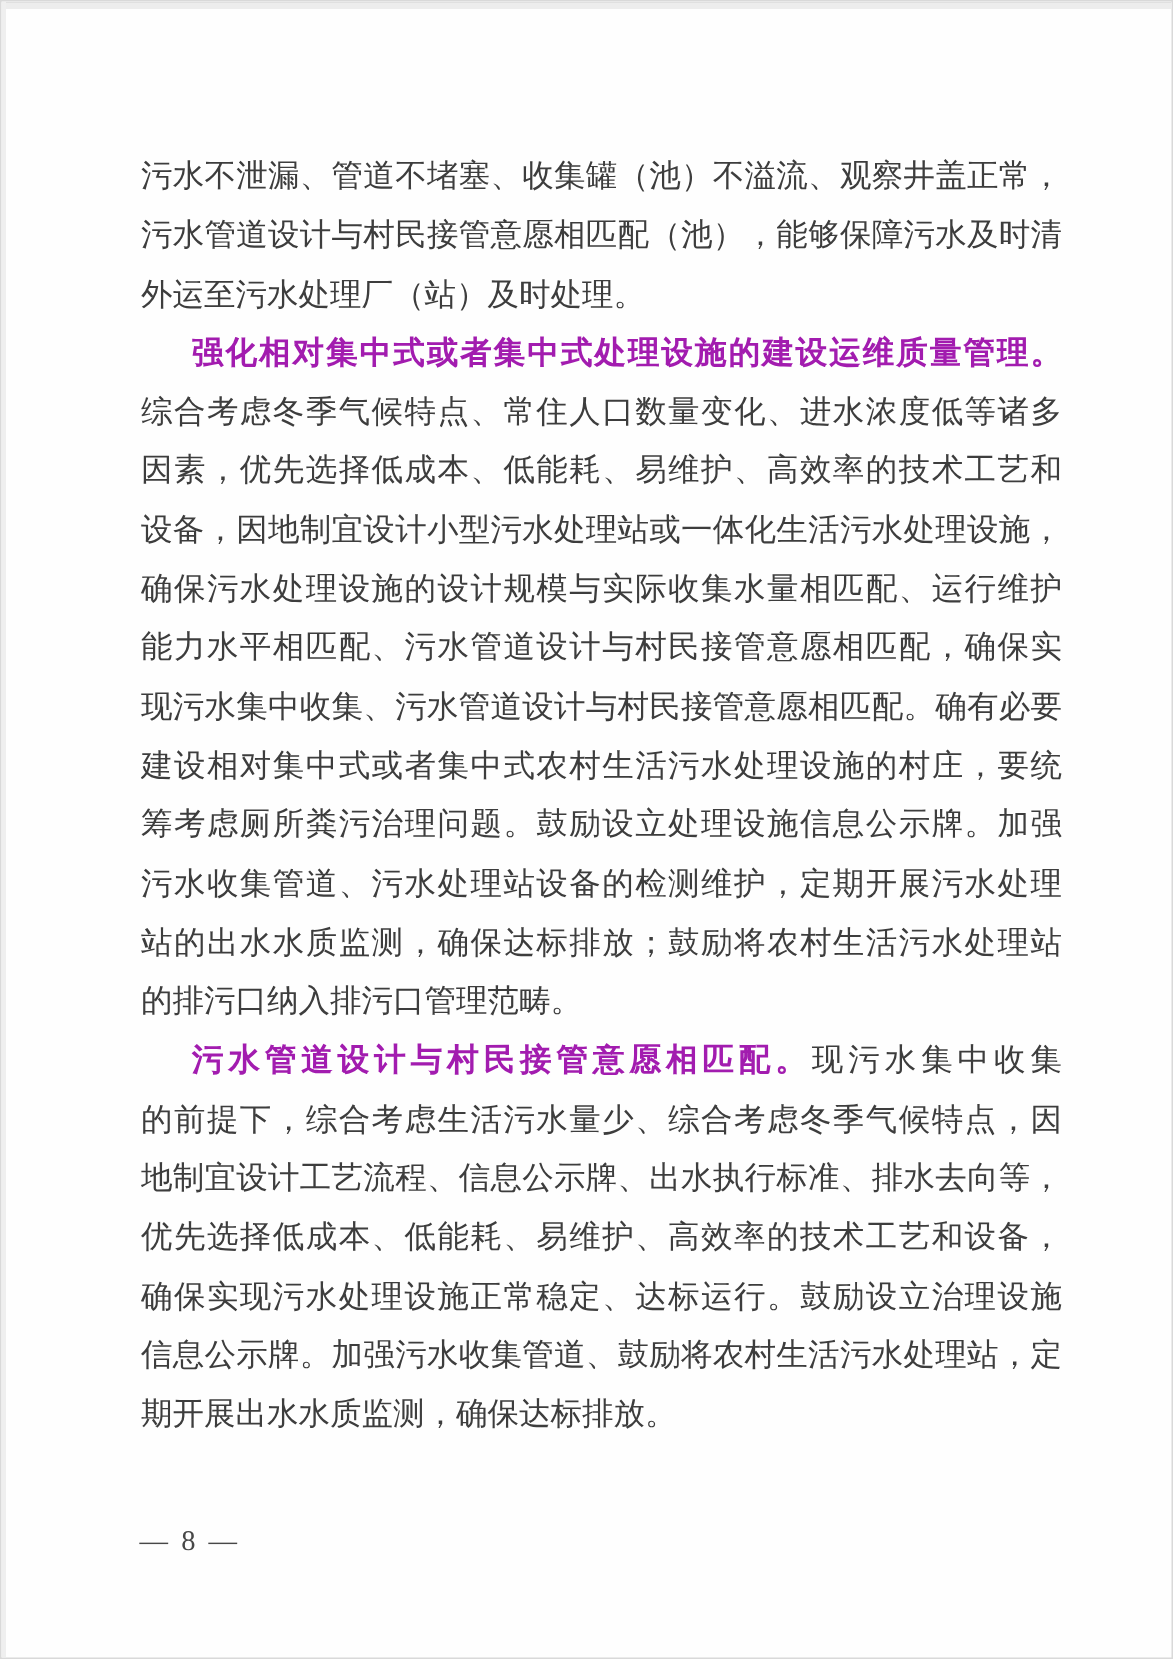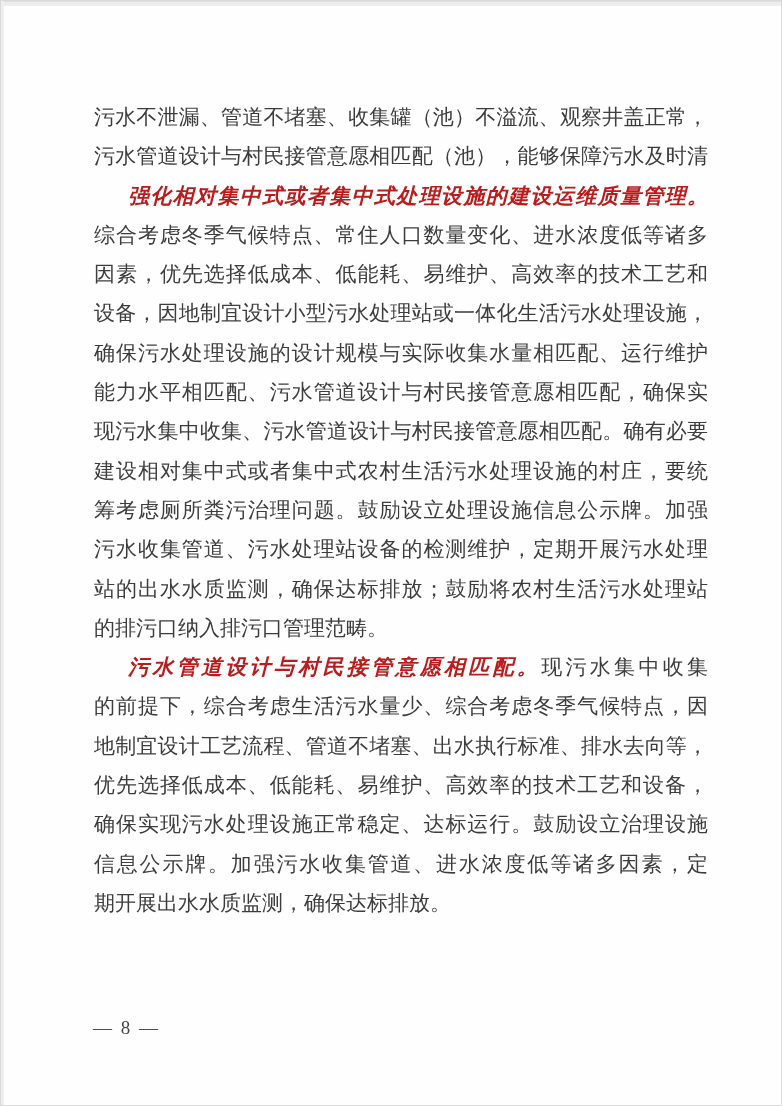--- a/index.html
+++ b/index.html
@@ -50,22 +50,21 @@
     overflow: hidden;
   }
   .line.para-end {
     text-align-last: left;
   }
   .line.indent {
     padding-left: 34px;
   }
   .bold {
     font-weight: bold;
-    color: #b91c1c;
-    font-style: italic;
+    color: #a21caf;
   }
   .page-num {
     position: absolute;
     left: 92px;
     top: 1016px;
     font-size: 19px;
     letter-spacing: 2px;
     color: #474747;
   }
 </style>
@@ -74,43 +73,44 @@
 
 <div class="page">
   <div class="edge-top"></div>
   <div class="edge-left"></div>
 
   <div class="text-block">
 
     <div>
       <div class="line"><span>污水不泄漏、管道不堵塞、收集罐（池）不溢流、观察井盖正常，</span></div>
       <div class="line"><span>污水管道设计与村民接管意愿相匹配（池），能够保障污水及时清掏</span></div>
+      <div class="line para-end"><span>外运至污水处理厂（站）及时处理。</span></div>
     </div>
 
     <div>
       <div class="line indent"><span class="bold">强化相对集中式或者集中式处理设施的建设运维质量管理。</span></div>
       <div class="line"><span>综合考虑冬季气候特点、常住人口数量变化、进水浓度低等诸多</span></div>
       <div class="line"><span>因素，优先选择低成本、低能耗、易维护、高效率的技术工艺和</span></div>
       <div class="line"><span>设备，因地制宜设计小型污水处理站或一体化生活污水处理设施，</span></div>
       <div class="line"><span>确保污水处理设施的设计规模与实际收集水量相匹配、运行维护</span></div>
       <div class="line"><span>能力水平相匹配、污水管道设计与村民接管意愿相匹配，确保实</span></div>
       <div class="line"><span>现污水集中收集、污水管道设计与村民接管意愿相匹配。确有必要</span></div>
       <div class="line"><span>建设相对集中式或者集中式农村生活污水处理设施的村庄，要统</span></div>
       <div class="line"><span>筹考虑厕所粪污治理问题。鼓励设立处理设施信息公示牌。加强</span></div>
       <div class="line"><span>污水收集管道、污水处理站设备的检测维护，定期开展污水处理</span></div>
       <div class="line"><span>站的出水水质监测，确保达标排放；鼓励将农村生活污水处理站</span></div>
       <div class="line para-end"><span>的排污口纳入排污口管理范畴。</span></div>
     </div>
 
     <div>
       <div class="line indent"><span class="bold">污水管道设计与村民接管意愿相匹配。</span><span>现污水集中收集</span></div>
       <div class="line"><span>的前提下，综合考虑生活污水量少、综合考虑冬季气候特点，因</span></div>
-      <div class="line"><span>地制宜设计工艺流程、管道不堵塞、出水执行标准、排水去向等，</span></div>
+      <div class="line"><span>地制宜设计工艺流程、信息公示牌、出水执行标准、排水去向等，</span></div>
       <div class="line"><span>优先选择低成本、低能耗、易维护、高效率的技术工艺和设备，</span></div>
       <div class="line"><span>确保实现污水处理设施正常稳定、达标运行。鼓励设立治理设施</span></div>
-      <div class="line"><span>信息公示牌。加强污水收集管道、进水浓度低等诸多因素，定</span></div>
+      <div class="line"><span>信息公示牌。加强污水收集管道、鼓励将农村生活污水处理站，定</span></div>
       <div class="line para-end"><span>期开展出水水质监测，确保达标排放。</span></div>
     </div>
 
   </div>
 
   <div class="page-num">— 8 —</div>
 </div>
 
 </body></html>

